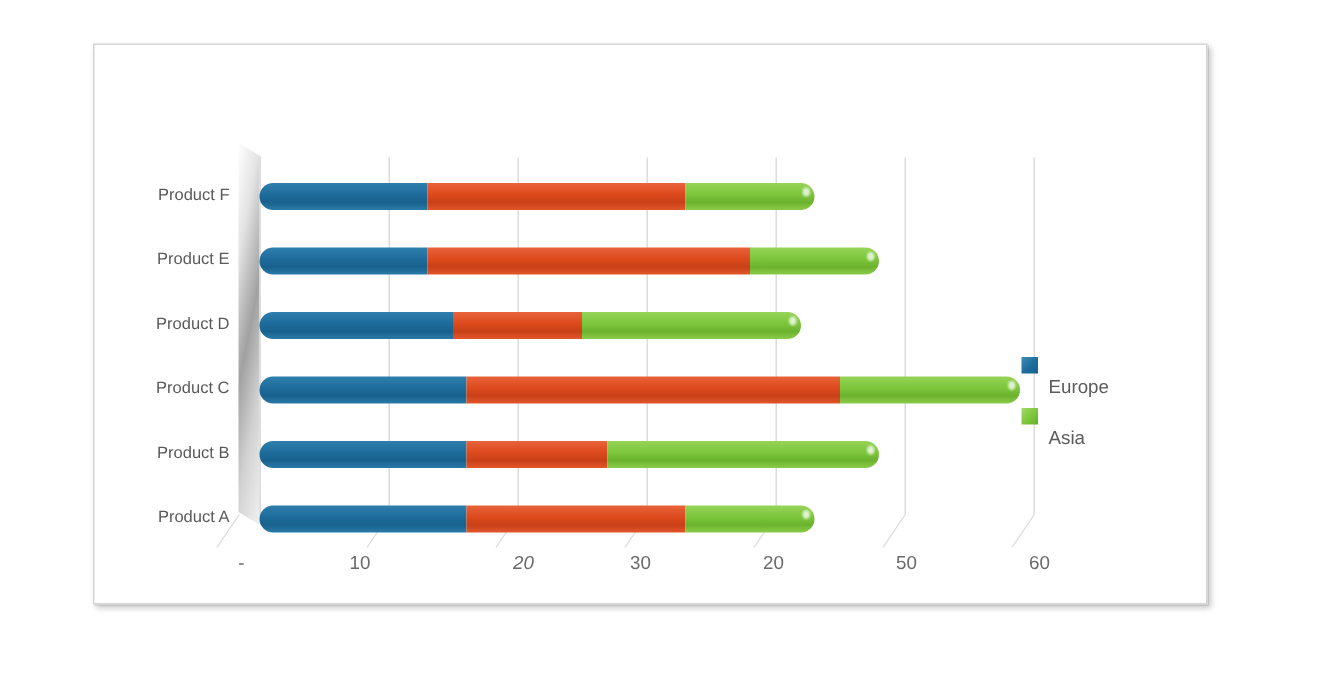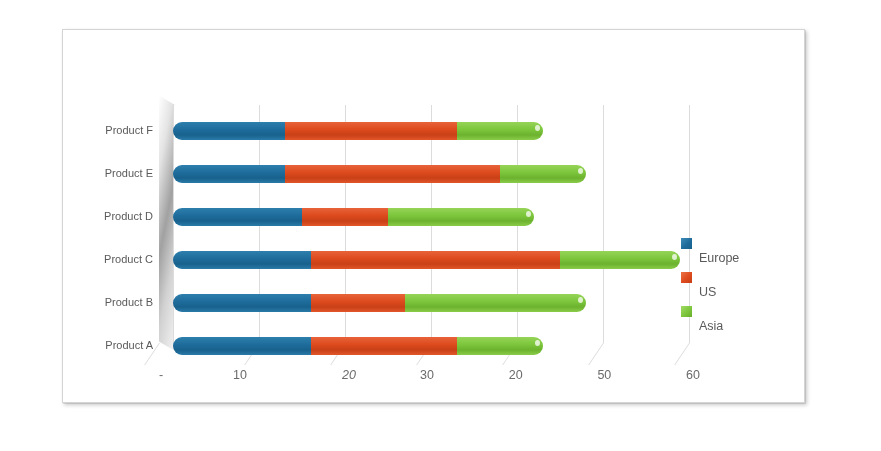--- a/index.html
+++ b/index.html
@@ -281,22 +281,18 @@
         <div class="axis-label" style="left: 541.333px;">50</div>
         <div class="axis-label" style="left: 630px;">60</div>
       </div>
 
     <div class="legend" id="legend">
         <div class="legend-item">
           <span class="legend-swatch europe"></span>
           <span class="legend-text">Europe</span>
         </div>
         <div class="legend-item">
-          <span class="legend-swatch us"></span>
-          <span class="legend-text">US</span>
-        </div>
-        <div class="legend-item">
           <span class="legend-swatch asia"></span>
           <span class="legend-text">Asia</span>
         </div>
       </div>
   </div>
 </div>
 
 </body></html>

